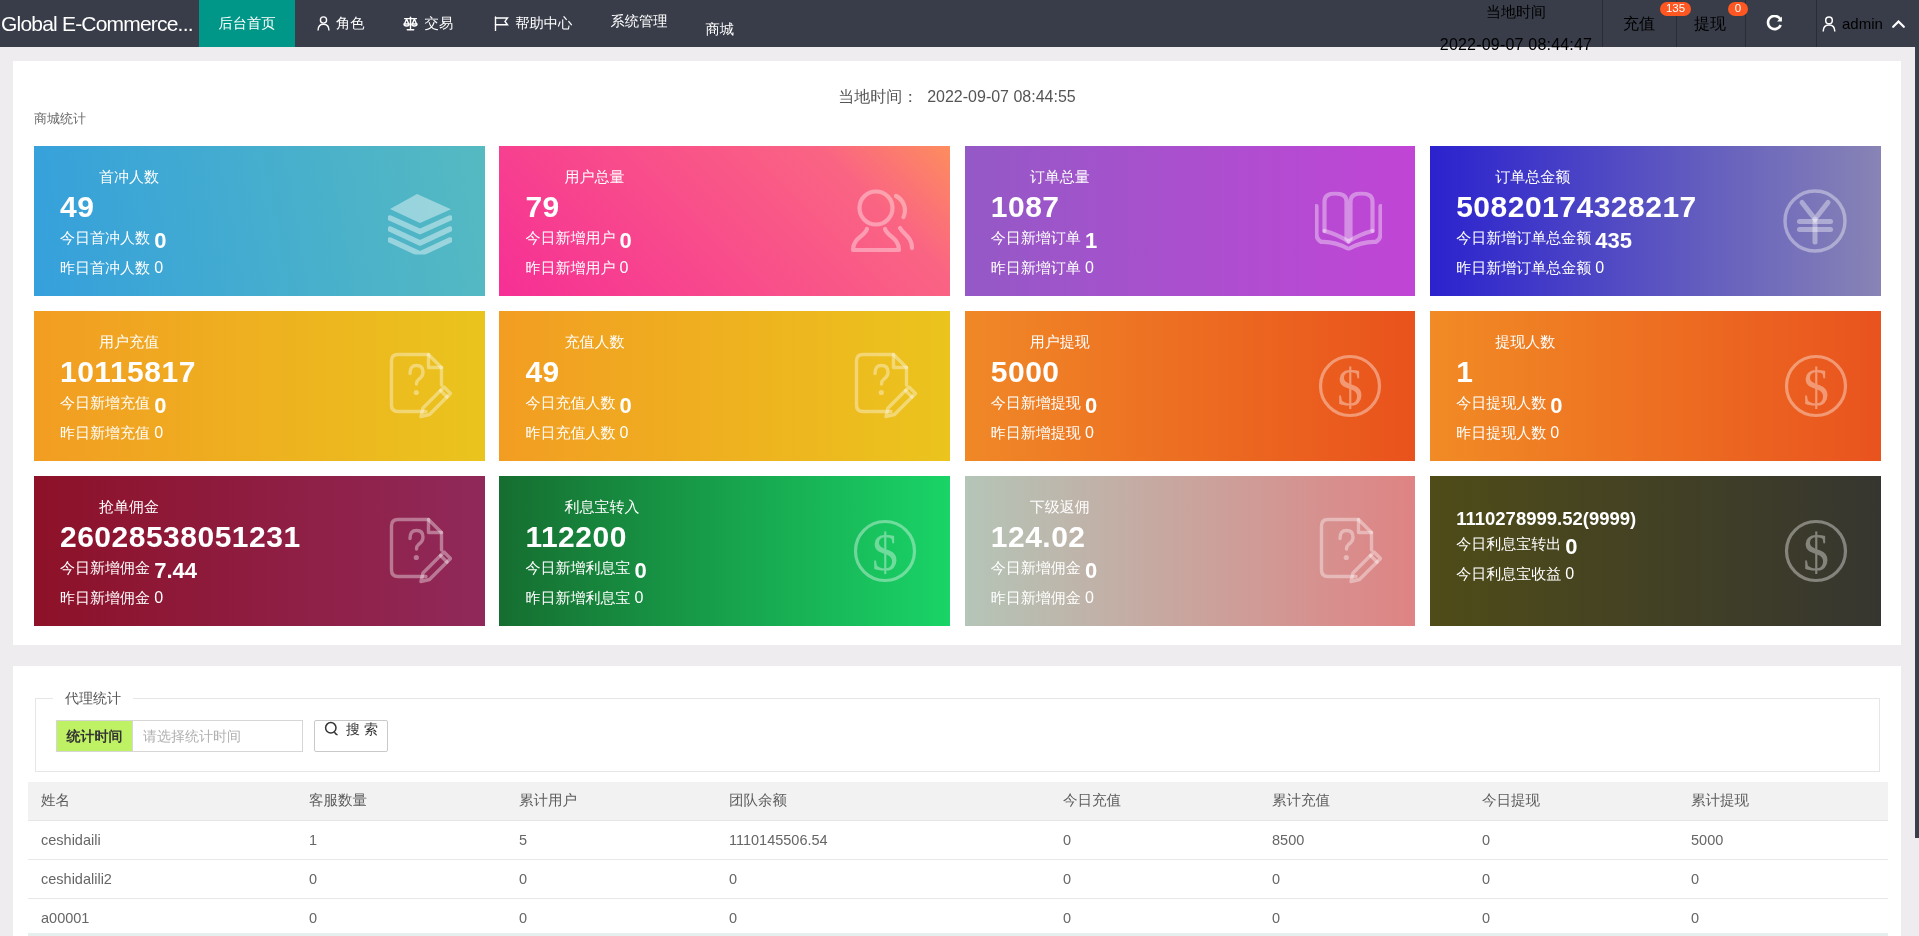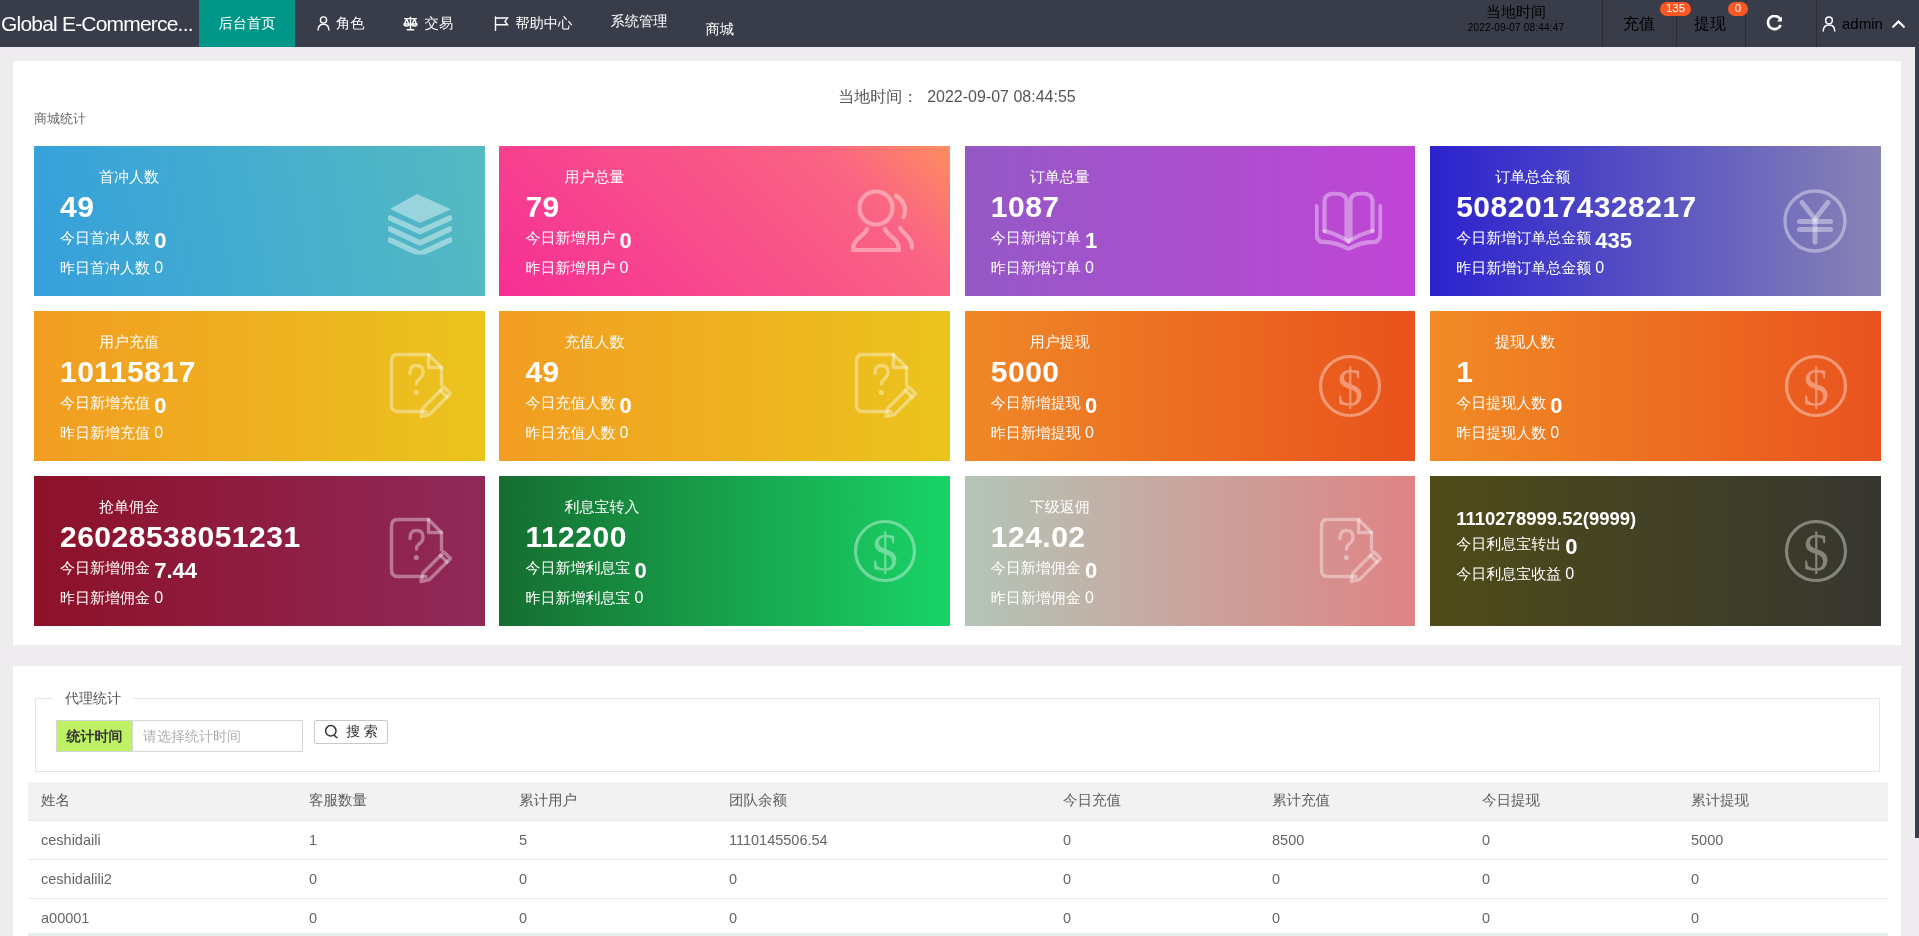--- a/index.html
+++ b/index.html
@@ -12,21 +12,21 @@
 .brand { position:absolute; left:1px; top:0; height:47px; line-height:47px; color:#fff; font-size:21px; letter-spacing:-0.8px; white-space:nowrap; }
 .nav { position:absolute; left:199px; top:0; height:47px; display:flex; }
 .nav a { display:flex; align-items:center; height:47px; color:#fff; font-size:14.3px; text-decoration:none; }
 .nav a.on { background:#009688; width:96px; justify-content:center; }
 .nav a svg { margin-right:6px; }
 .ni { stroke:#fff; fill:none; stroke-width:1.4; }
 .hr { position:absolute; top:0; height:47px; color:#fff; }
 .sep { position:absolute; top:0; width:1px; height:47px; background:rgba(0,0,0,.28); }
 .time { position:absolute; left:1430px; top:0; width:172px; text-align:center; }
 .time .t1 { font-size:15px; margin-top:3px; }
-.time .t2 { font-size:10px; margin-top:0; letter-spacing:.2px; }
+.time .t2 { font-size:16px; margin-top:14px; letter-spacing:.2px; }
 .hitem { position:absolute; top:0; height:47px; line-height:48px; font-size:16px; }
 .badge { position:absolute; background:#ff5722; color:#fff; font-size:11.5px; border-radius:8px; text-align:center; line-height:13.5px; height:14px; }
 .adm { position:absolute; left:1822px; top:0; height:47px; display:flex; align-items:center; font-size:15px; }
 .adm svg { display:block; }
 .adm .nm { margin:0 9px 0 6px; }
 
 
 .p1 { position:absolute; left:13px; top:61px; width:1888px; height:584px; background:#fff; }
 .ptime { position:absolute; left:0; top:26px; width:100%; text-align:center; font-size:16px; color:#555; }
 .plabel { position:absolute; left:21px; top:49px; font-size:13px; color:#6a6a6a; }
@@ -40,21 +40,21 @@
 .card .l4 span { font-size:16px; }
 .cicon { position:absolute; right:33px; top:50%; transform:translateY(-50%); display:block; }
 
 
 .p2 { position:absolute; left:13px; top:666px; width:1888px; height:270px; background:#fff; }
 .field { position:absolute; left:22px; top:32px; width:1845px; height:74px; border:1px solid #e6e6e6; }
 .legend { position:absolute; left:17px; top:-9px; background:#fff; padding:0 12px; font-size:14px; color:#555; }
 .frm { position:absolute; left:20px; top:21px; height:32px; display:flex; }
 .flabel { width:77px; height:32px; border:1px solid #d6d6d6; background:#bef264; color:#333; font-size:14px; font-weight:bold; text-align:center; line-height:30px; }
 .finput { width:170px; height:32px; border:1px solid #d6d6d6; border-left:none; background:#fff; color:#b0b0b0; font-size:14px; line-height:30px; padding-left:10px; }
-.fbtn { margin-left:11px; width:74px; height:24px; border:1px solid #c9c9c9; border-radius:2px; background:#fff; color:#333; font-size:14px; display:flex; align-items:center; justify-content:center;font-family:Liberation Serif, serif; }
+.fbtn { margin-left:11px; width:74px; height:32px; border:1px solid #c9c9c9; border-radius:2px; background:#fff; color:#333; font-size:14px; display:flex; justify-content:center; }
 .fbtn svg { margin-right:6px; }
 .tbl { position:absolute; left:15px; top:116px; width:1860px; border-collapse:collapse; table-layout:fixed; }
 .tbl th, .tbl td { text-align:left; font-weight:normal; padding:0 0 0 13px; font-size:14.5px; color:#5f5f5f; white-space:nowrap; overflow:hidden; }
 .tbl thead tr { height:38px; background:#f2f2f2; }
 .tbl thead th { border-bottom:1px solid #e6e6e6; color:#5c5c5c; }
 .tbl tbody tr { height:39px; background:#fff; }
 .tbl tbody td { border-bottom:1px solid #e8e8e8; color:#666; }
 .botband { position:absolute; left:15px; top:267px; width:1860px; height:4px; background:#e5f0ee; }
 
 

